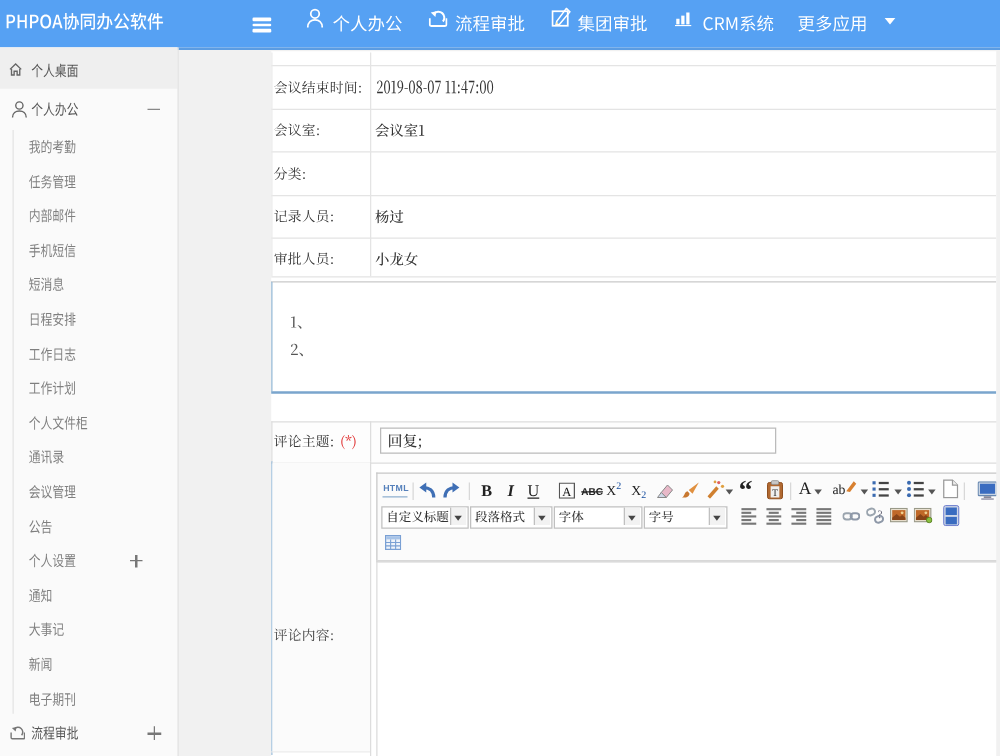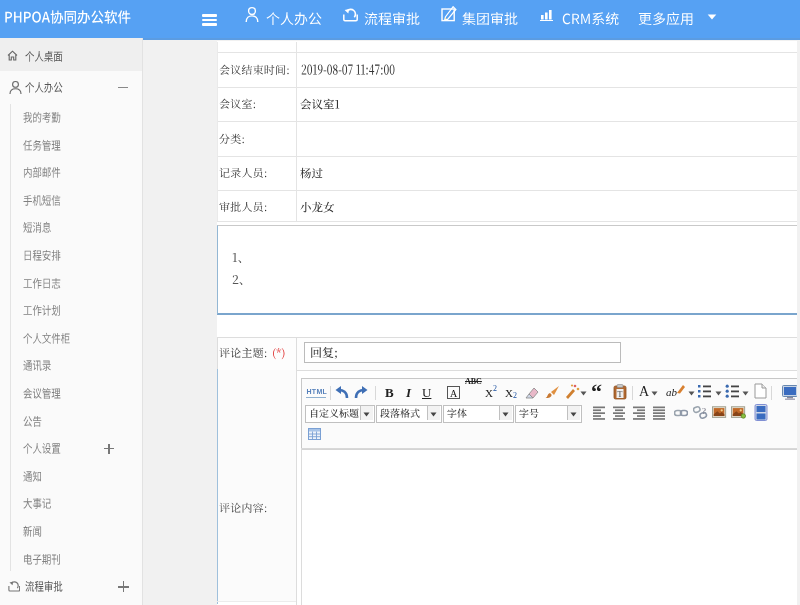--- a/index.html
+++ b/index.html
@@ -368,21 +368,21 @@
     <path d="M8 1 L13.5 5 L8 9 Z" fill="#3f6fb5"></path>
   </svg>
 <div style="position:absolute;left:375px;top:386px;width:1px;height:14px;background:#d8d8d8;"></div>
 <span style="position:absolute;left:385px;top:385px;font-family:'Liberation Serif',serif;font-size:13px;color:#222;font-weight:bold;">B</span>
 <span style="position:absolute;left:406px;top:385px;font-family:'Liberation Serif',serif;font-size:13px;color:#222;font-style:italic;font-weight:bold;padding-right:3px;">I</span>
 <span style="position:absolute;left:422px;top:385px;font-family:'Liberation Serif',serif;font-size:13px;color:#222;text-decoration:underline;">U</span>
 <svg class="ab" style="left:447px;top:386px" width="13" height="13" viewBox="0 0 13 13">
     <rect x="0.5" y="0.5" width="12" height="12" fill="none" stroke="#555" stroke-width="1"></rect>
     <text x="6.5" y="10.5" text-anchor="middle" font-size="10" font-family="Liberation Serif" fill="#111">A</text>
   </svg>
-<span style="position:absolute;left:465px;top:377px;font-family:Liberation Serif, serif;font-size:8px;font-weight:bold;color:#222;text-decoration:line-through;">ABC</span>
+<span style="position:absolute;left:465px;top:389px;font-family:Liberation Sans, sans-serif;font-size:8px;font-weight:bold;color:#222;text-decoration:line-through;">ABC</span>
 <span style="position:absolute;left:485px;top:387px;font-family:'Liberation Serif',serif;font-size:13px;color:#222;font-size:11px;">X</span>
 <span style="position:absolute;left:493px;top:384px;font-family:'Liberation Serif',serif;font-size:8px;color:#1a50a0;">2</span>
 <span style="position:absolute;left:505px;top:387px;font-family:'Liberation Serif',serif;font-size:13px;color:#222;font-size:11px;">X</span>
 <span style="position:absolute;left:513px;top:391px;font-family:'Liberation Serif',serif;font-size:8px;color:#1a50a0;">2</span>
 <svg class="ab" style="left:525px;top:386px" width="14" height="13" viewBox="0 0 14 13">
     <path d="M4 8 L9 2 L13 6 L8 12 Z" fill="#e8b8c8" stroke="#888" stroke-width="0.8"></path>
     <path d="M1 12 L4 8 L8 12 Z" fill="#d0d8e8" stroke="#888" stroke-width="0.8"></path>
   </svg>
 <svg class="ab" style="left:545px;top:385px" width="15" height="14" viewBox="0 0 15 14">
     <path d="M14 1 L6 7 L9 10 Z" fill="#e09040"></path>
@@ -402,21 +402,21 @@
     <rect x="1" y="2" width="12" height="13" rx="1.5" fill="#b06830" stroke="#905020" stroke-width="0.8"></rect>
     <rect x="4" y="0.5" width="6" height="3" rx="1" fill="#c8c8c8" stroke="#888" stroke-width="0.6"></rect>
     <rect x="3.5" y="5" width="7" height="9" fill="#f0f0f0"></rect>
     <text x="7" y="12.5" text-anchor="middle" font-size="8" font-family="Liberation Serif" fill="#333">T</text>
   </svg>
 <div style="position:absolute;left:632px;top:386px;width:1px;height:14px;background:#d8d8d8;"></div>
 <span style="position:absolute;left:639px;top:384px;font-family:'Liberation Serif',serif;font-size:14px;color:#222;">A</span>
 <svg class="ab" style="left:651px;top:391px" width="7" height="5" viewBox="0 0 7 5">
     <path d="M0.5 0.5 L6.5 0.5 L3.5 4.5 Z" fill="#555"></path>
   </svg>
-<span style="position:absolute;left:666px;top:386px;font-family:'Liberation Serif',serif;font-size:11px;font-style:italic;color:#222;">ab</span>
+<span style="position:absolute;left:666px;top:386px;font-family:'Liberation Serif',serif;font-size:11px;color:#222;">ab</span>
 <svg class="ab" style="left:676px;top:384px" width="10" height="10" viewBox="0 0 10 10">
     <path d="M1 9 L7 1 L9 3 L4 9.5 Z" fill="#d88030"></path>
   </svg>
 <svg class="ab" style="left:688px;top:391px" width="7" height="5" viewBox="0 0 7 5">
     <path d="M0.5 0.5 L6.5 0.5 L3.5 4.5 Z" fill="#555"></path>
   </svg>
 <svg class="ab" style="left:697px;top:384px" width="15" height="14" viewBox="0 0 15 14">
     <rect x="1" y="1" width="2.5" height="2.5" fill="#3a6ab0"></rect>
     <rect x="1" y="6" width="2.5" height="2.5" fill="#3a6ab0"></rect>
     <rect x="1" y="11" width="2.5" height="2.5" fill="#3a6ab0"></rect>

